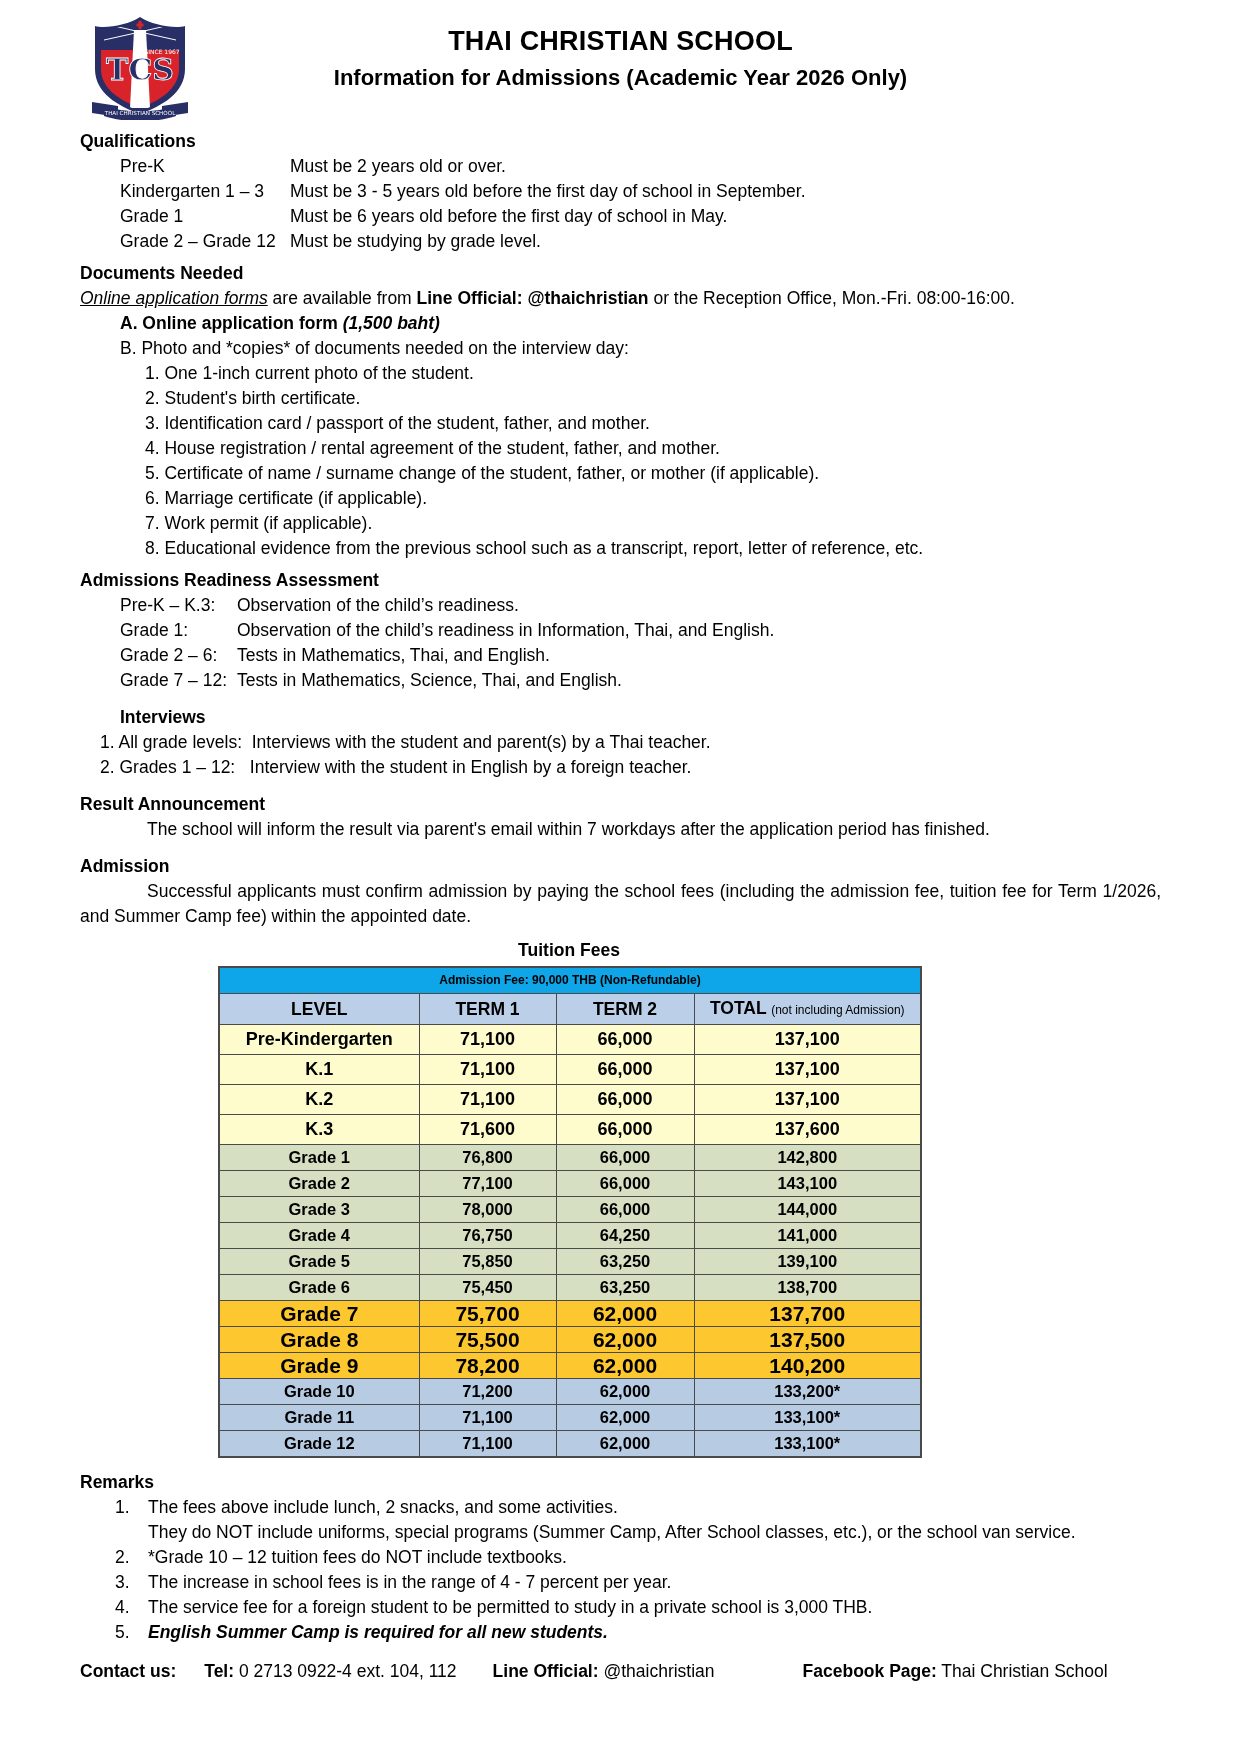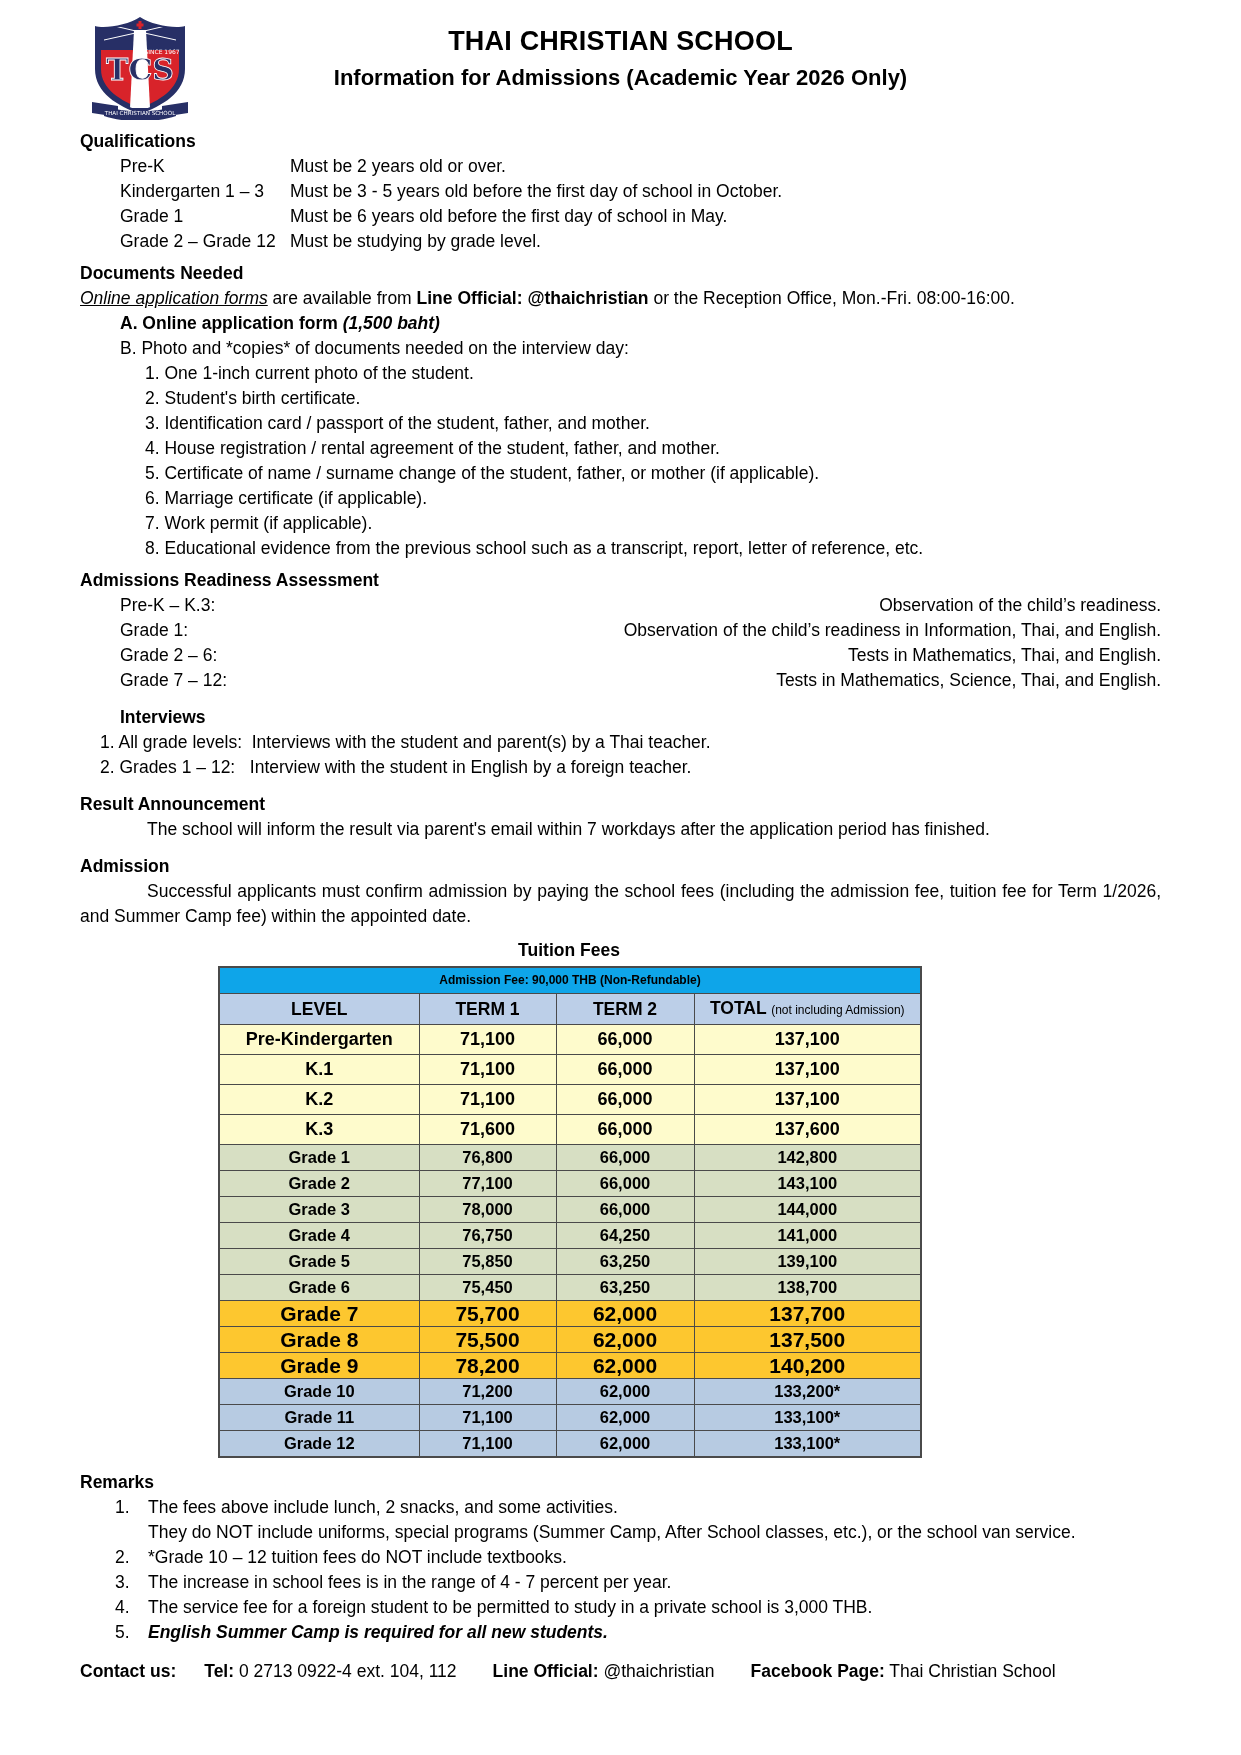--- a/index.html
+++ b/index.html
@@ -21,21 +21,21 @@
 
   .qrow { display:flex; padding-left:40px; }
   .qlabel { width:170px; flex:0 0 170px; }
 
   .link-ital { font-style:italic; text-decoration:underline; }
   .bold { font-weight:bold; }
   .bi { font-weight:bold; font-style:italic; }
   .indent-a { padding-left:40px; }
   .indent-num { padding-left:65px; }
 
-  .arow { display:flex; padding-left:40px;justify-content:space-between; }
+  .arow { display:flex; padding-left:40px; }
   .alabel { width:117px; flex:0 0 117px; }
 
   .int-items { padding-left:20px; white-space:pre-wrap; }
   .res-text { padding-left:67px; }
   .adm-par { text-align:justify; text-indent:67px; }
 
   
   .tuition-title { width:702px; margin:9px 0 3px 138px; text-align:center; font-weight:bold; font-size:17.5px; }
   table.fees { border-collapse:collapse; margin-left:138px; width:702px; table-layout:fixed; }
   table.fees td, table.fees th { border:1px solid #4a4a4a; text-align:center; font-weight:bold; padding:0; }
@@ -50,21 +50,21 @@
   .r-high td { background:#B7CBE2; height:25px; font-size:16.5px; }
 
   
   .remark { display:flex; }
   .rnum { width:33px; flex:0 0 33px; margin-left:35px; }
   .rtext { flex:1; }
 
   
   .footer { display:flex; padding:0 80px; margin-top:16px; font-size:17.5px; align-items:center; }
   .footer .grp { white-space:nowrap; }
-  .fgap1 { margin-left:28px; } .fgap2 { margin-left:36px; } .fgap3 { margin-left:36px; }
+  .fgap1 { margin-left:28px; } .fgap2 { margin-left:36px; } .fgap3 { margin-left:88px; }
 </style>
 </head>
 <body>
 
 <div class="page">
 
   <div class="header">
     <svg class="logo" viewBox="0 0 112 106" xmlns="http://www.w3.org/2000/svg">
       <defs>
         <clipPath id="shieldClip">
@@ -101,21 +101,21 @@
   <div class="content">
 
     <div class="sec">
       <div class="h">Qualifications</div>
       <div class="qrow">
         <span class="qlabel">Pre-K</span>
         <span>Must be 2 years old or over.</span>
       </div>
       <div class="qrow">
         <span class="qlabel">Kindergarten 1 – 3</span>
-        <span>Must be 3 - 5 years old before the first day of school in October.</span>
+        <span>Must be 3 - 5 years old before the first day of school in September.</span>
       </div>
       <div class="qrow">
         <span class="qlabel">Grade 1</span>
         <span>Must be 6 years old before the first day of school in May.</span>
       </div>
       <div class="qrow">
         <span class="qlabel">Grade 2 – Grade 12</span>
         <span>Must be studying by grade level.</span>
       </div>
     </div>

